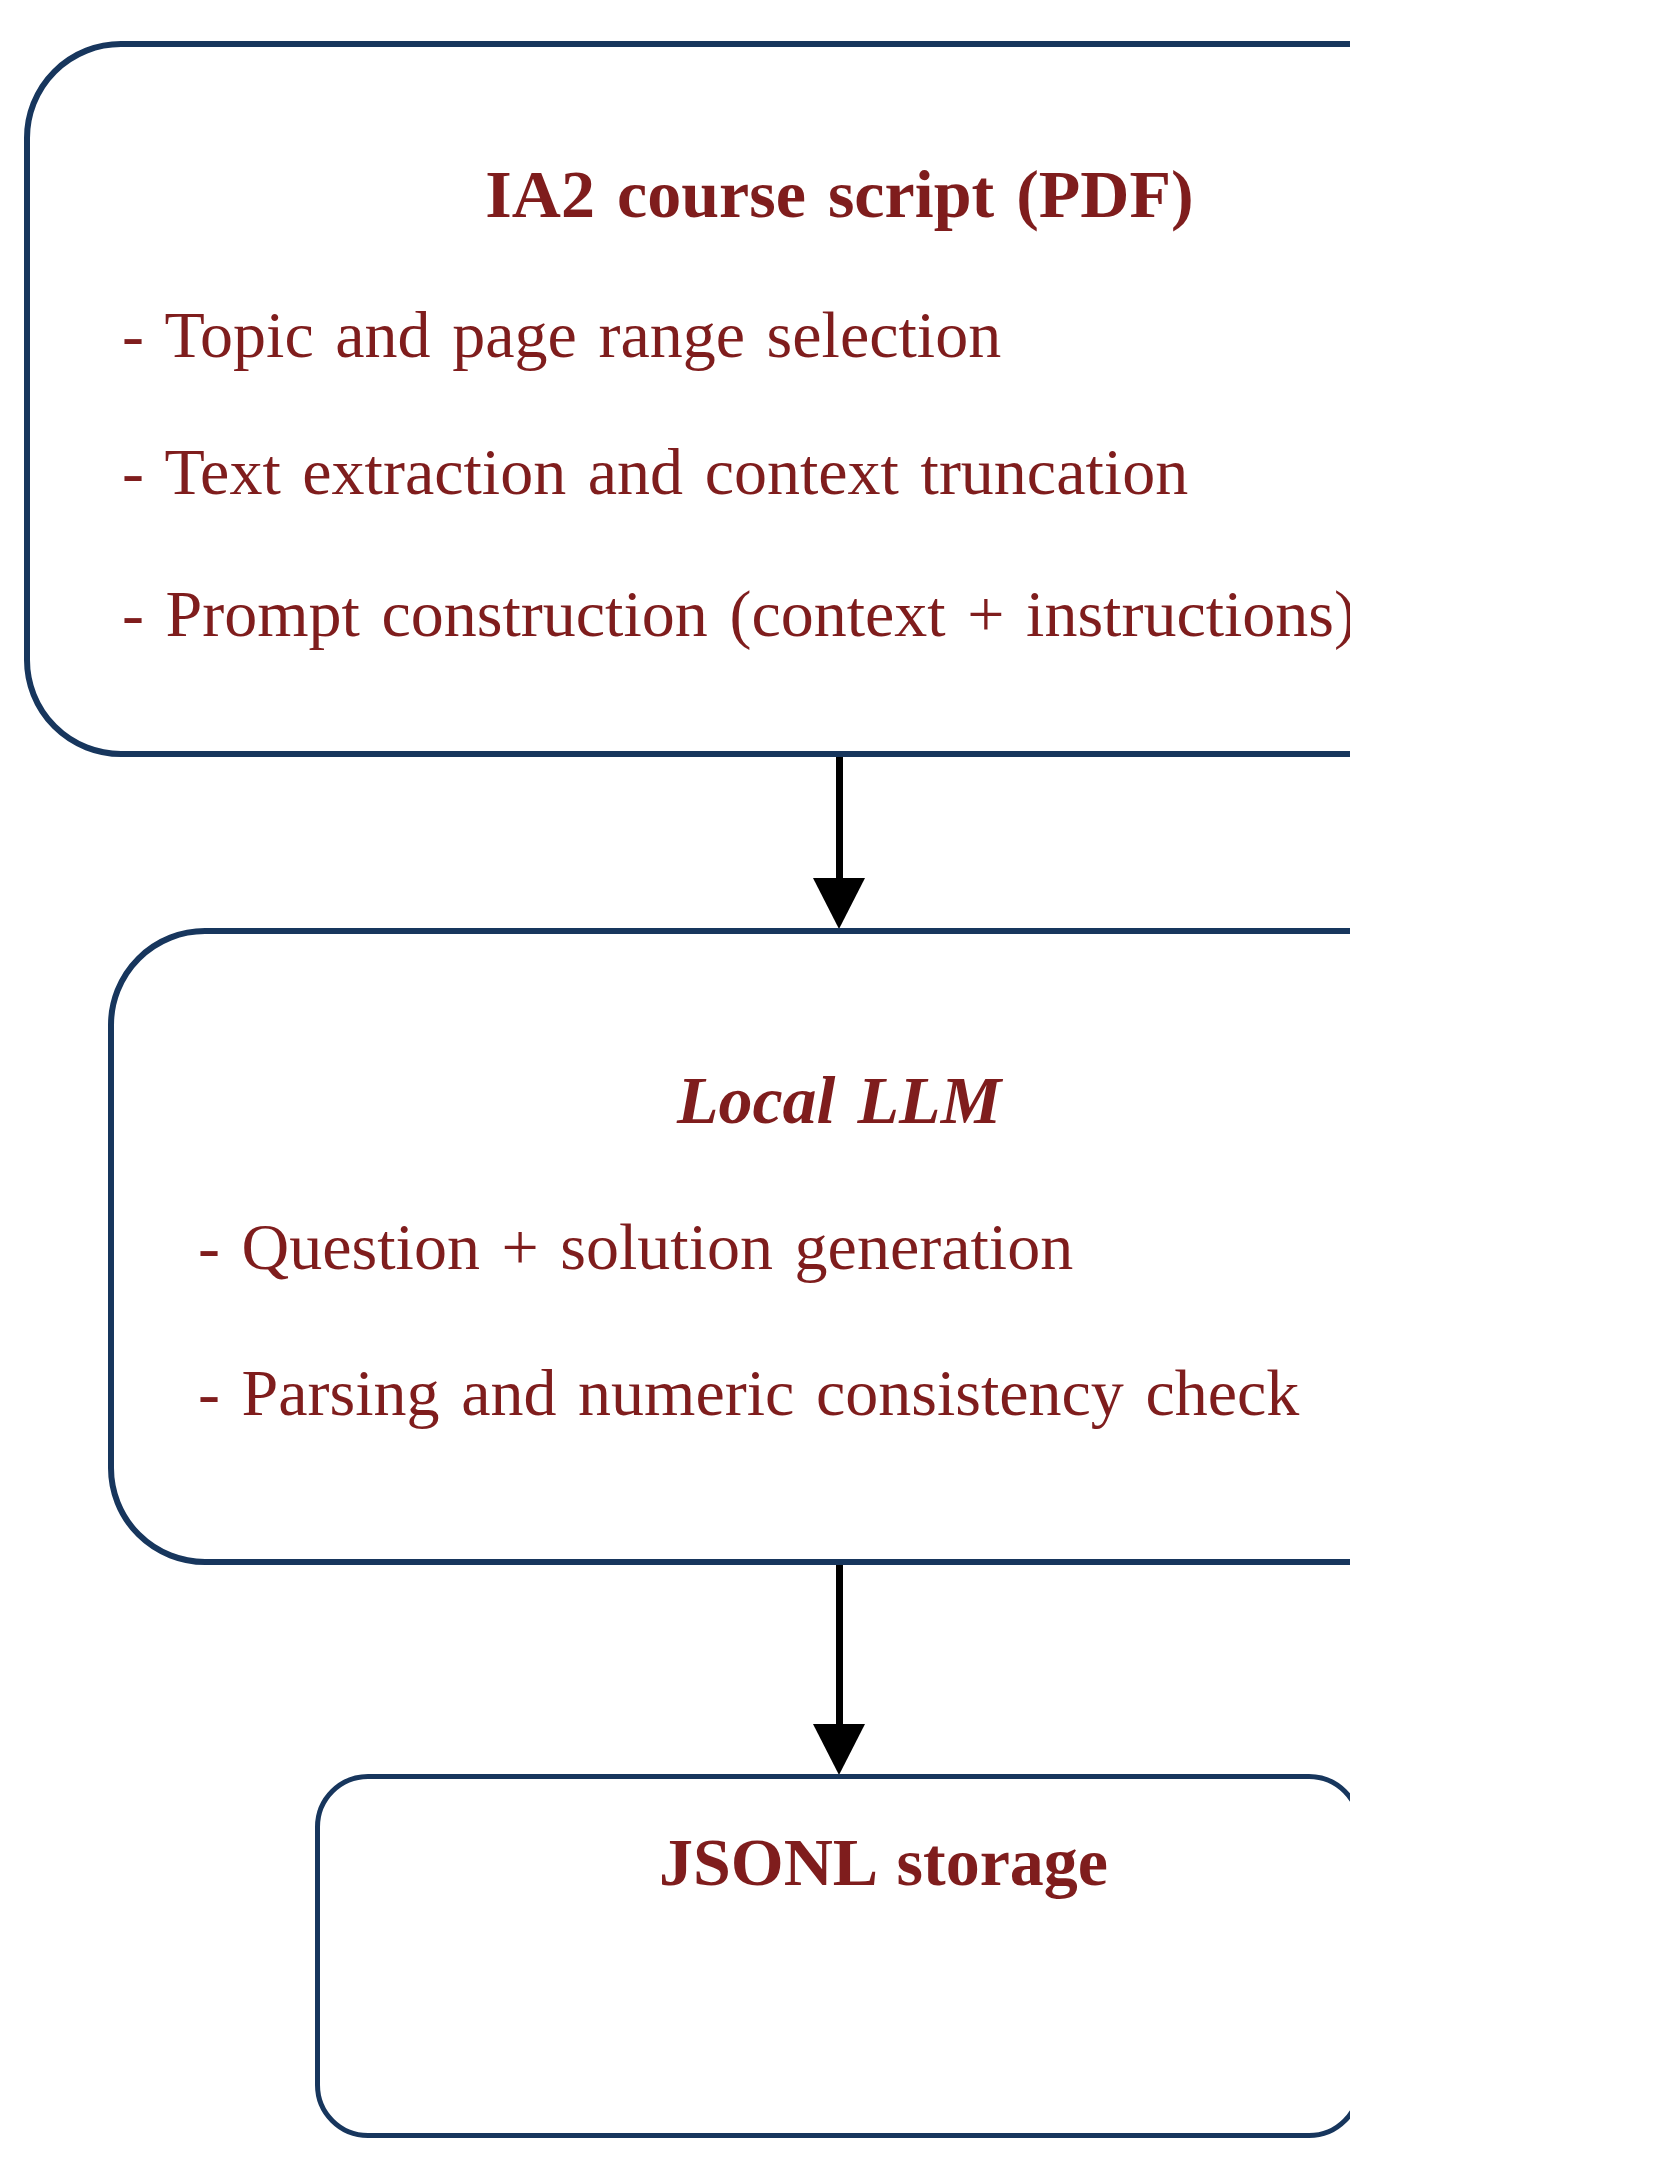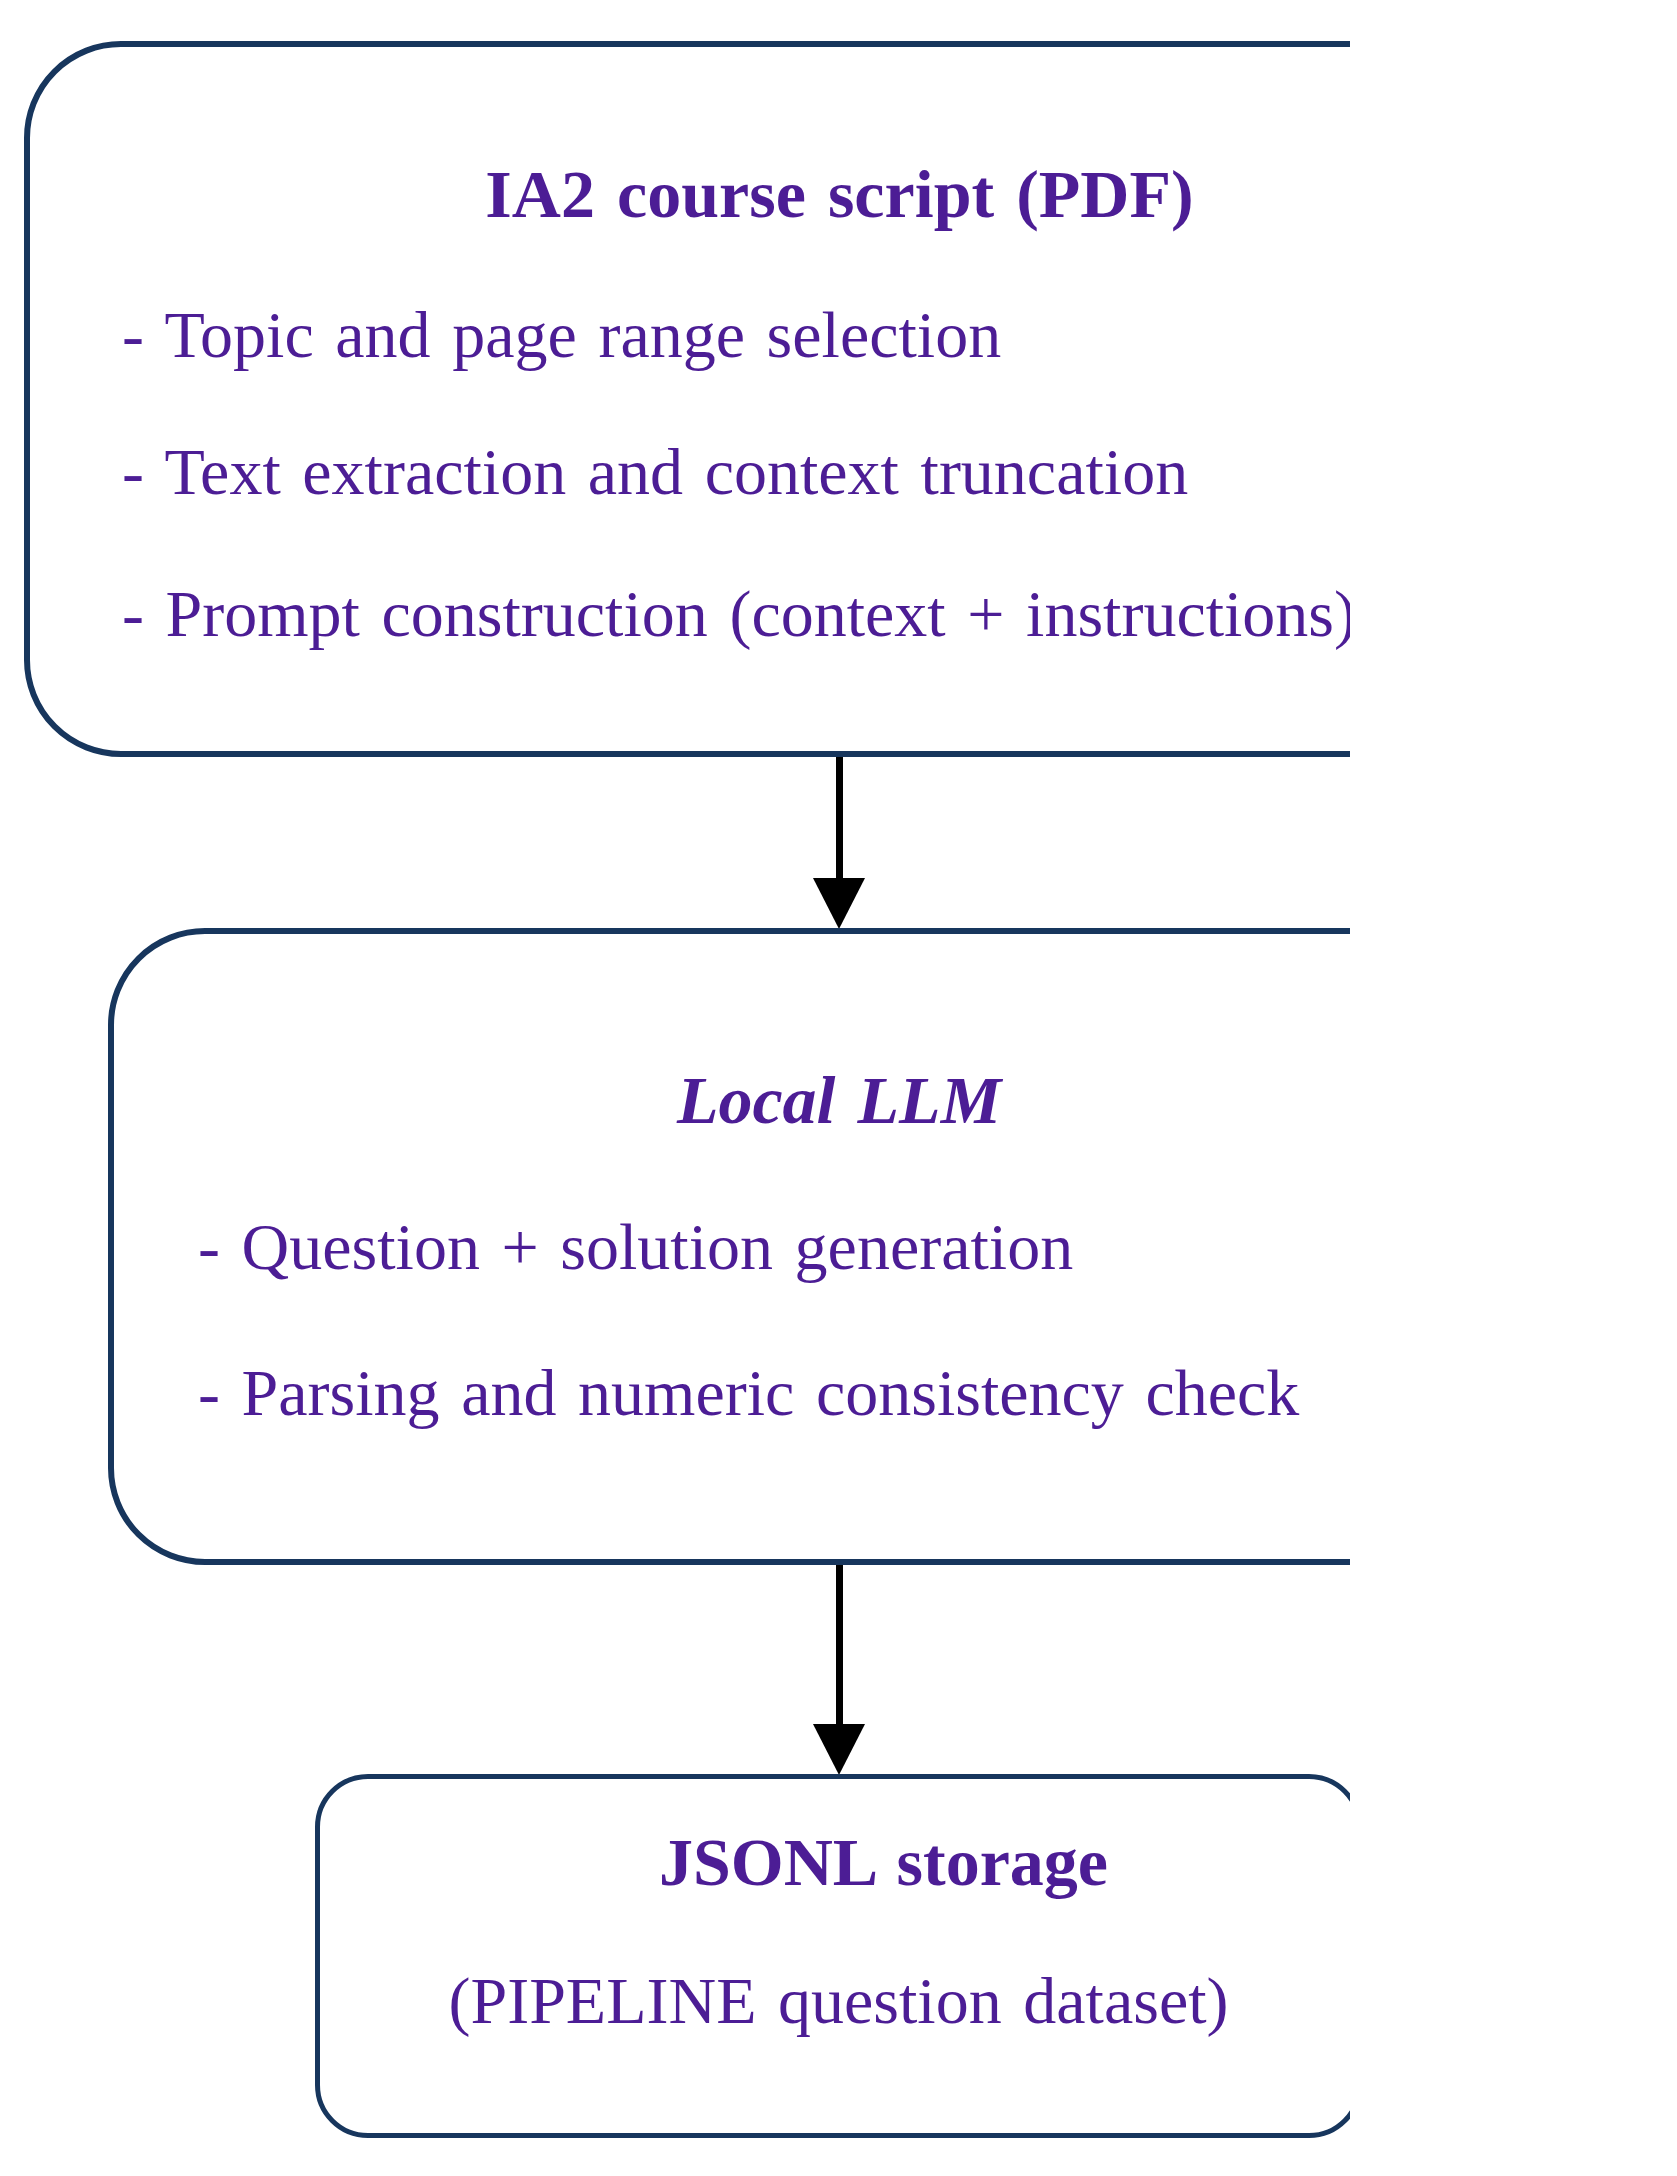--- a/index.html
+++ b/index.html
@@ -6,21 +6,21 @@
     margin: 0;
     padding: 0;
     background: #ffffff;
   }
   #canvas {
     position: relative;
     width: 1350px;
     height: 2176px;
     background: #ffffff;
     font-family: "Liberation Serif", serif;
-    color: #4c1d95;
+    color: #7f1d1d;
     overflow: hidden;
   }
   .flow-box {
     position: absolute;
     box-sizing: border-box;
     background: #ffffff;
     border: 6px solid #17365d;
   }
   #box-source {
     left: 24px;
@@ -107,16 +107,15 @@
   <div class="flow-box" id="box-llm"></div>
   <div class="line title-line" id="b2-title">Local LLM</div>
   <div class="line" id="b2-item1">- Question + solution generation</div>
   <div class="line" id="b2-item2">- Parsing and numeric consistency check</div>
 
   <div class="arrow-shaft" id="arrow2-shaft"></div>
   <div class="arrow-head" id="arrow2-head"></div>
 
   <div class="flow-box" id="box-storage"></div>
   <div class="line title-line" id="b3-title">JSONL storage</div>
-  <div class="line" id="b3-sub">(PIPELINE question dataset)</div>
 
 </div>
 
 
 </body></html>

